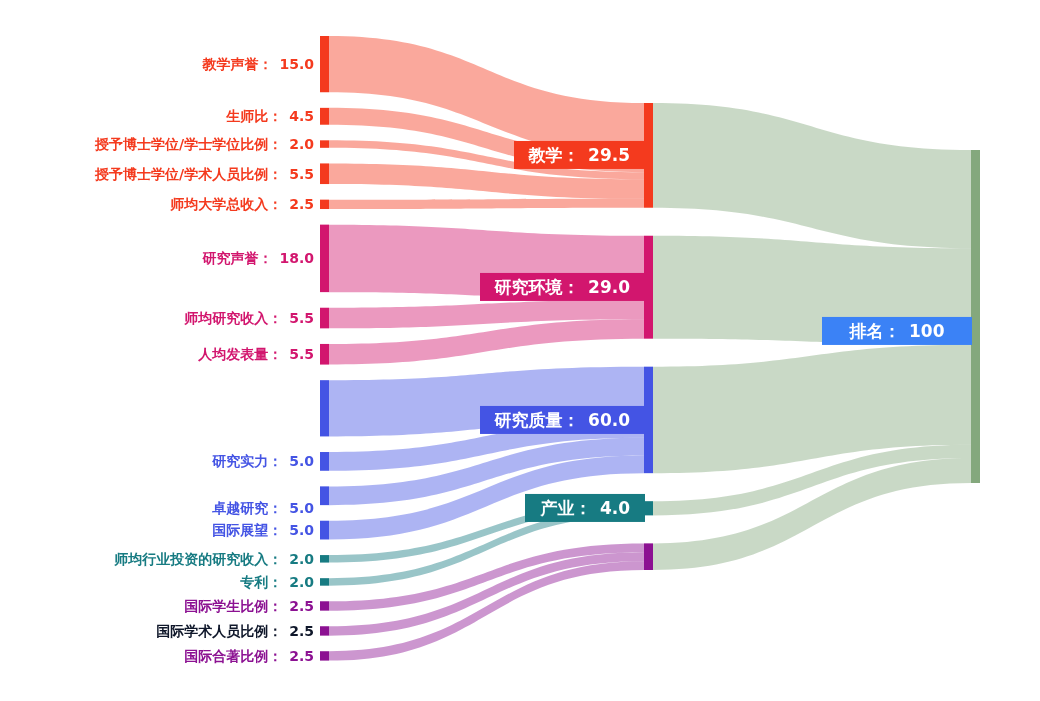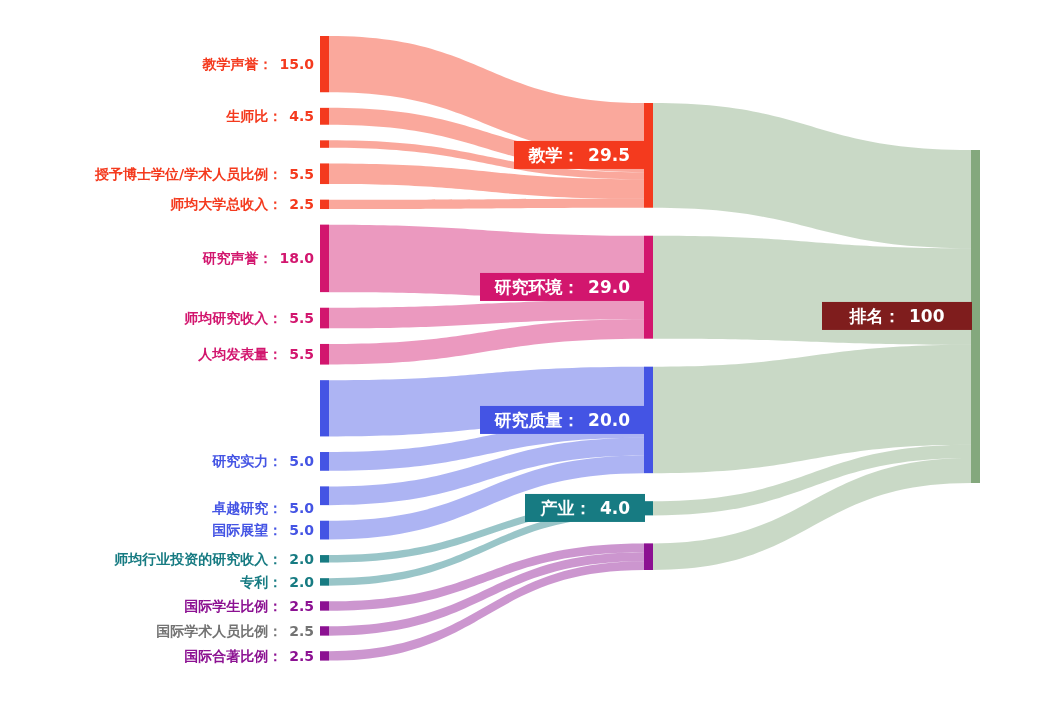--- a/index.html
+++ b/index.html
@@ -98,32 +98,33 @@
       <rect x="644" y="103" width="9" height="104.725" fill="#F43A1E"></rect>
       <rect x="644" y="235.725" width="9" height="102.94999999999999" fill="#D2166E"></rect>
       <rect x="644" y="366.67499999999995" width="9" height="106.5" fill="#4454E4"></rect>
       <rect x="644" y="501.17499999999995" width="9" height="14.2" fill="#177B82"></rect>
       <rect x="644" y="543.375" width="9" height="26.625" fill="#8C1192"></rect>
       <rect x="971" y="150" width="9" height="333" fill="#84A87D"></rect>
     </svg>
   <div id="labels">
       <div class="side-label" style="top: 64.125px; right: 726px; color: rgb(244, 58, 30);"><span>教学声誉</span>： <span>15.0</span></div>
       <div class="side-label" style="top: 116.287px; right: 726px; color: rgb(244, 58, 30);"><span>生师比</span>： <span>4.5</span></div>
+      <div class="side-label" style="top: 144.075px; right: 726px; color: rgb(244, 58, 30);"><span>授予博士学位/学士学位比例</span>： <span>2.0</span></div>
       <div class="side-label" style="top: 173.737px; right: 726px; color: rgb(244, 58, 30);"><span>授予博士学位/学术人员比例</span>： <span>5.5</span></div>
       <div class="side-label" style="top: 204.337px; right: 726px; color: rgb(244, 58, 30);"><span>师均大学总收入</span>： <span>2.5</span></div>
       <div class="side-label" style="top: 258.375px; right: 726px; color: rgb(210, 22, 110);"><span>研究声誉</span>： <span>18.0</span></div>
       <div class="side-label" style="top: 318.037px; right: 726px; color: rgb(210, 22, 110);"><span>师均研究收入</span>： <span>5.5</span></div>
       <div class="side-label" style="top: 354.262px; right: 726px; color: rgb(210, 22, 110);"><span>人均发表量</span>： <span>5.5</span></div>
       <div class="side-label" style="top: 461.4px; right: 726px; color: rgb(68, 84, 228);"><span>研究实力</span>： <span>5.0</span></div>
       <div class="side-label" style="top: 508px; right: 726px; color: rgb(68, 84, 228);"><span>卓越研究</span>： <span>5.0</span></div>
       <div class="side-label" style="top: 530.1px; right: 726px; color: rgb(68, 84, 228);"><span>国际展望</span>： <span>5.0</span></div>
       <div class="side-label" style="top: 558.825px; right: 726px; color: rgb(23, 123, 130);"><span>师均行业投资的研究收入</span>： <span>2.0</span></div>
       <div class="side-label" style="top: 581.925px; right: 726px; color: rgb(23, 123, 130);"><span>专利</span>： <span>2.0</span></div>
       <div class="side-label" style="top: 605.962px; right: 726px; color: rgb(140, 17, 146);"><span>国际学生比例</span>： <span>2.5</span></div>
-      <div class="side-label" style="top: 630.938px; right: 726px; color: #737373; text-align: right;"><span>国际学术人员比例</span>： <span>2.5</span></div>
+      <div class="side-label" style="top: 630.938px; right: 726px; color: #0f172a; text-align: right;"><span>国际学术人员比例</span>： <span>2.5</span></div>
       <div class="side-label" style="top: 655.913px; right: 726px; color: rgb(140, 17, 146);"><span>国际合著比例</span>： <span>2.5</span></div>
       <div class="box-label" style="top: 155.363px; right: 395px; background: rgb(244, 58, 30);"><span>教学</span>： <span>29.5</span></div>
       <div class="box-label" style="top: 287.2px; right: 395px; background: rgb(210, 22, 110);"><span>研究环境</span>： <span>29.0</span></div>
-      <div class="box-label" style="top: 419.925px; right: 395px; background: rgb(68, 84, 228);"><span>研究质量</span>： <span>20.0</span></div>
+      <div class="box-label" style="top: 419.925px; right: 395px; background: rgb(68, 84, 228);"><span>研究质量</span>： <span>60.0</span></div>
       <div class="box-label" style="top: 508.275px; right: 395px; background: rgb(23, 123, 130);"><span>产业</span>： <span>4.0</span></div>
-      <div class="box-label final" style="top: 316px; right: 68px; background: #7f1d1d;"><span>排名</span>： <span>100</span></div>
+      <div class="box-label final" style="top: 331px; right: 68px; background: #3b82f6;"><span>排名</span>： <span>100</span></div>
     </div>
 </div>
 
 </body></html>

